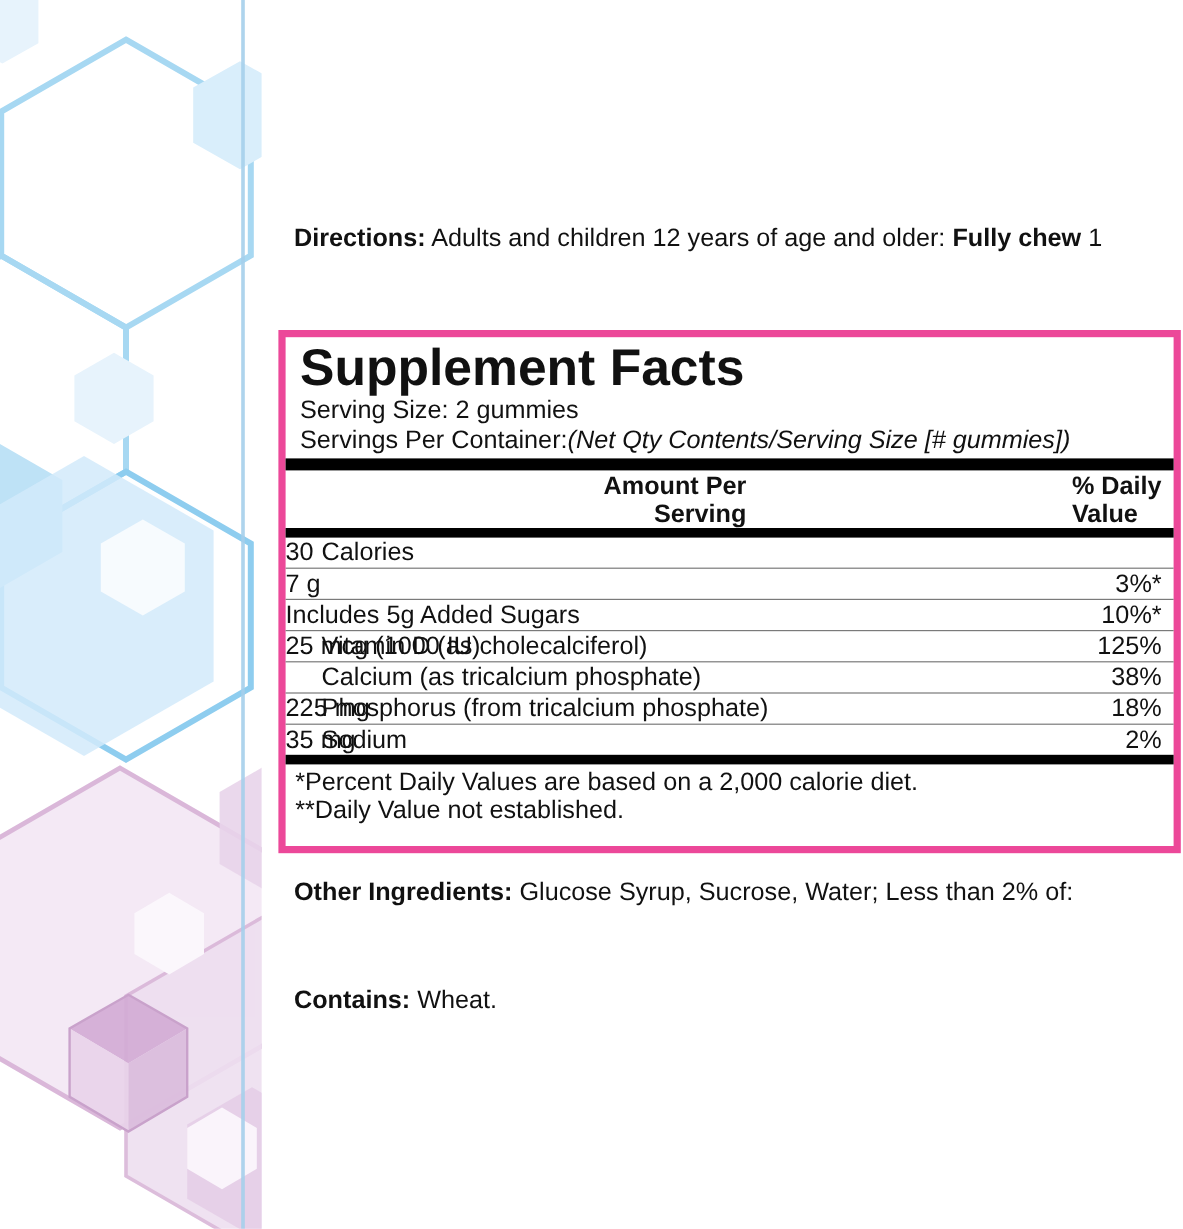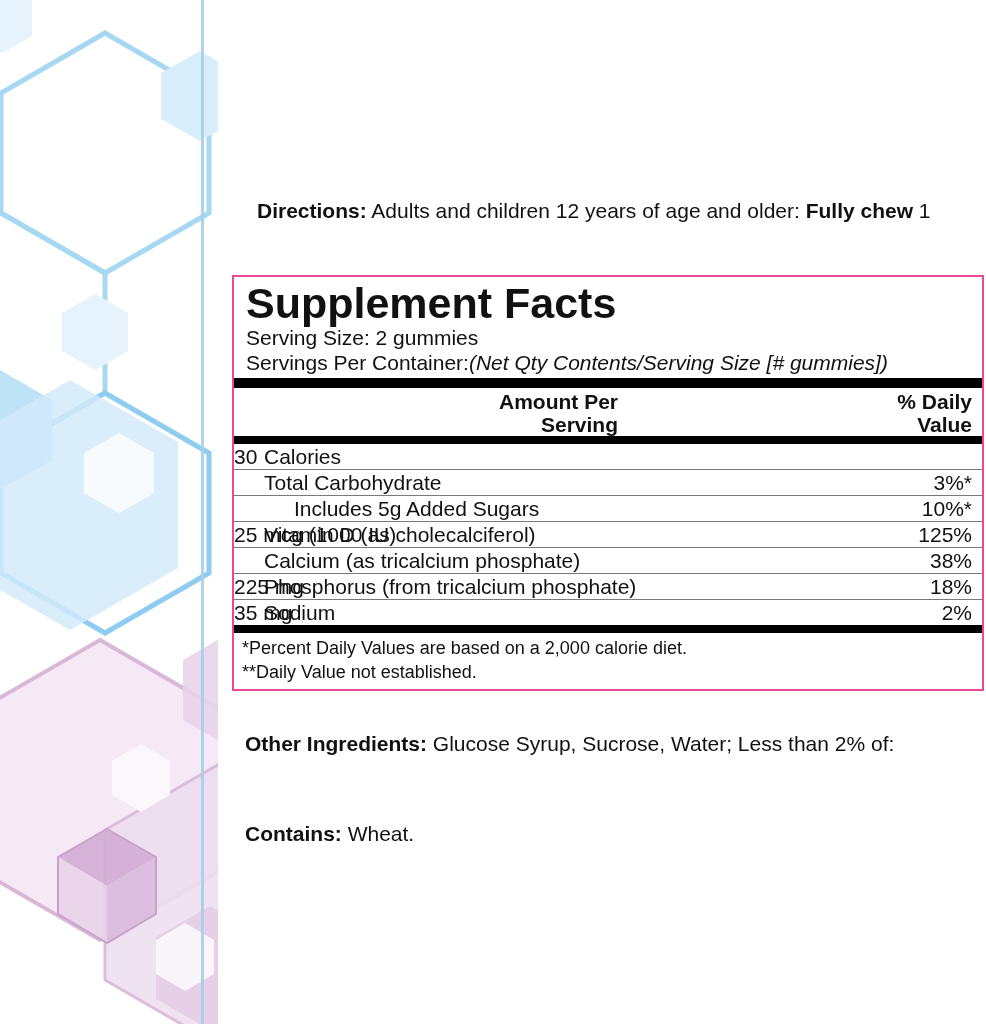--- a/index.html
+++ b/index.html
@@ -7,41 +7,41 @@
     position:relative; width:986px; height:1024px; background:#ffffff;
     font-family:"Liberation Sans","DejaVu Sans",sans-serif; color:#111;
     overflow:hidden;
   }
   .decor{position:absolute; left:0; top:0; width:218px; height:1024px; z-index:1;}
   .divider-line{position:absolute; left:201px; top:0; width:3px; height:1024px;
     background:#a5cfeb; opacity:.9; z-index:3;}
   .content{position:absolute; left:0; top:0; width:986px; height:1024px; z-index:2;}
   .b{font-weight:bold;}
   .directions{position:absolute; left:245px; top:186px; width:720px;
-    font-size:21px; line-height:26px; margin:12px;}
+    font-size:21px; line-height:26px; margin:0;}
   .sf-panel{position:absolute; left:232px; top:275px; width:752px;
-    box-sizing:border-box; border:2px solid #ec4899; background:#fff;}
+    box-sizing:border-box; border:6px solid #ec4899; background:#fff;}
   .sf-title{margin:4px 0 0 12px; font-size:43px; line-height:44px; font-weight:bold;
     letter-spacing:0px;}
   .serving{margin:0 0 0 12px; font-size:21px; line-height:25px;}
   .italic{font-style:italic;}
   .bar{background:#000; width:100%;}
   .bar-thick{height:10px; margin-top:3px;}
   .bar-med{height:8px;}
   .sf-header{position:relative; height:48px; font-weight:bold; font-size:21px; line-height:23px;}
   .hdr-amt{position:absolute; left:0; top:2px; width:384px; text-align:right;}
-  .hdr-dv{position:absolute; right:10px; top:2px; text-align:right;}
+  .hdr-dv{position:absolute; right:10px; top:2px; text-align:left;}
   .sf-rows{width:100%;}
   .sf-row{position:relative; height:25px; font-size:21px; line-height:25px;}
   .sf-row + .sf-row{border-top:1px solid #7a7a7a;}
   .sf-row .name{display:inline-block;}
-  .ind0{padding-left:30px;} .ind1{padding-left:36px;} .ind2{padding-left:60px;}
+  .ind0{padding-left:30px;} .ind1{padding-left:36px;} .ind2{}
   .sf-row .amt{position:absolute; left:0; top:0; width:384px; text-align:left;}
   .sf-row .dv{position:absolute; right:10px; top:0; text-align:right;}
-  .footnotes{padding:3px 10px 5px 8px; font-size:18px; line-height:24px;}
+  .footnotes{padding:3px 10px 17px 8px; font-size:21px; line-height:24px;}
   .other{position:absolute; left:245px; top:731px; width:720px; margin:0;
     font-size:21px; line-height:26px;}
   .contains{position:absolute; left:245px; top:821px; width:720px; margin:0;
     font-size:21px; line-height:26px;}
 </style>
 </head>
 <body>
 
 <div class="page">
 
@@ -90,21 +90,21 @@
 
       <div class="sf-header">
         <div class="hdr-amt"><span>Amount Per</span><br><span>Serving</span></div>
         <div class="hdr-dv"><span>% Daily</span><br><span>Value</span></div>
       </div>
 
       <div class="bar bar-med"></div>
 
       <div class="sf-rows">
           <div class="sf-row"><span class="name ind0">Calories</span><span class="amt">30</span><span class="dv"></span></div>
-          <div class="sf-row"><span class="name ind0">Total Carbohydrate</span><span class="dv">3%*</span></div>
+          <div class="sf-row"><span class="amt">7 g</span><span class="dv">3%*</span></div>
           <div class="sf-row"><span class="name ind2">Includes 5g Added Sugars</span><span class="amt"></span><span class="dv">10%*</span></div>
           <div class="sf-row"><span class="name ind0">Vitamin D (as cholecalciferol)</span><span class="amt">25 mcg (1000 IU)</span><span class="dv">125%</span></div>
           <div class="sf-row"><span class="name ind0">Calcium (as tricalcium phosphate)</span><span class="dv">38%</span></div>
           <div class="sf-row"><span class="name ind0">Phosphorus (from tricalcium phosphate)</span><span class="amt">225 mg</span><span class="dv">18%</span></div>
           <div class="sf-row"><span class="name ind0">Sodium</span><span class="amt">35 mg</span><span class="dv">2%</span></div>
         </div>
 
       <div class="bar bar-med"></div>
 
       <div class="footnotes"><span>*Percent Daily Values are based on a 2,000 calorie diet.</span><br><span>**Daily Value not established.</span></div>

